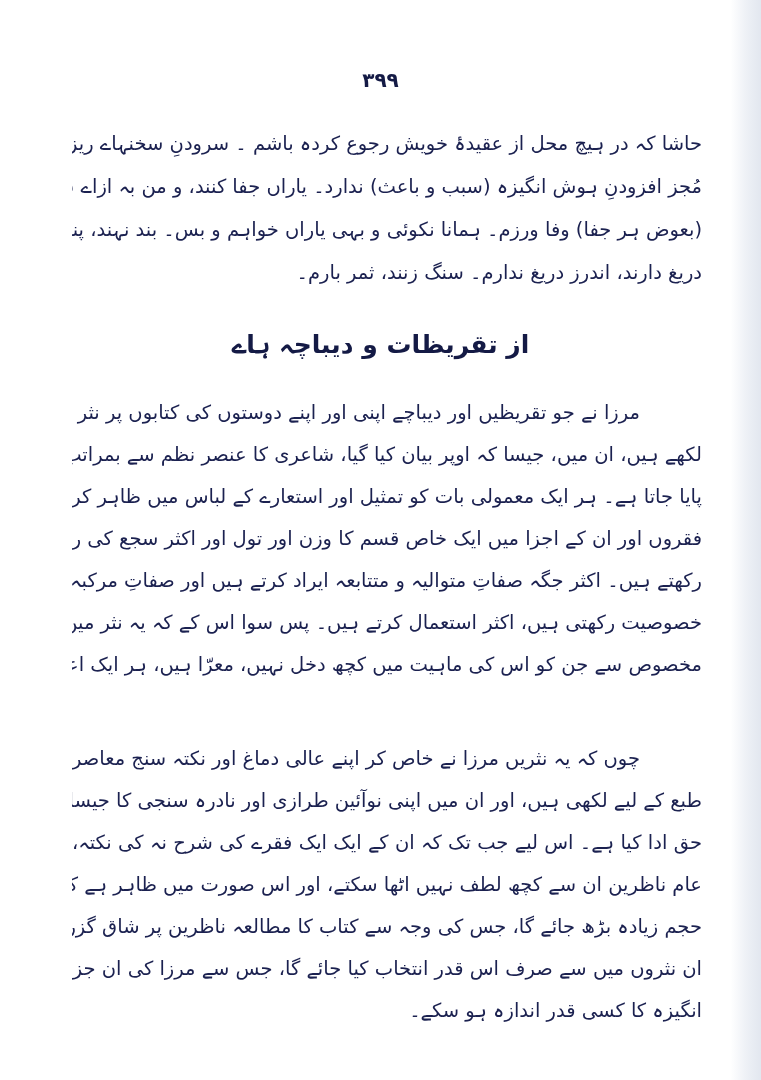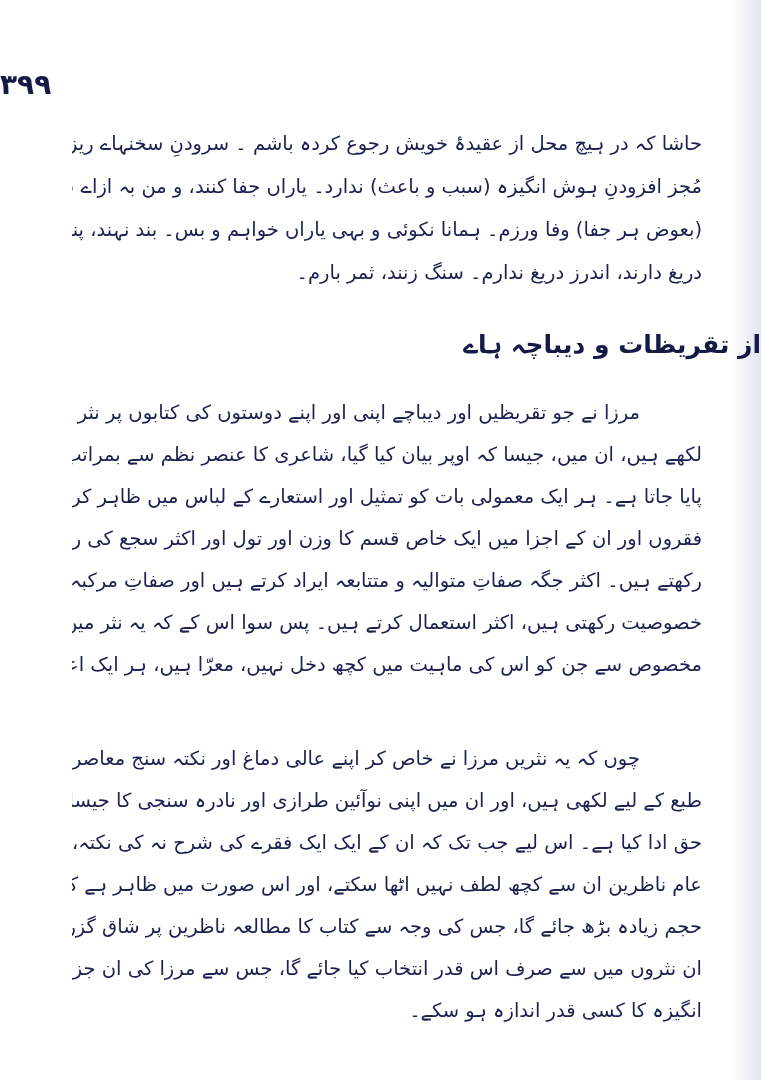--- a/index.html
+++ b/index.html
@@ -20,21 +20,22 @@
       left: 0; top: 0;
       width: 761px;
       height: 1080px;
       background: linear-gradient(to right, #ffffff 0%, #ffffff 96%, #eef1f6 98%, #e2e7ef 100%);
     }
     .page-number {
       position: absolute;
       top: 68px;
       left: 0;
       width: 761px;
-      font-size: 28px;
+      text-align: center;
+      font-size: 20px;
       font-weight: bold;
       color: #141a45;
       letter-spacing: 1px;
     }
     .text-block {
       position: absolute;
       left: 72px;
       width: 630px;
       direction: rtl;
       text-align: justify;
@@ -54,20 +55,21 @@
     .line.last {
       text-align-last: right;
     }
     #persian-block { top: 122px; }
     #persian-block .line { height: 43px; line-height: 43px; }
     .heading {
       position: absolute;
       top: 330px;
       left: 0;
       width: 761px;
+      text-align: center;
       direction: rtl;
       font-size: 25px;
       font-weight: bold;
       color: #141a45;
     }
     #para1 { top: 392px; }
     #para2 { top: 738px; }
     .indent-first {
       padding-right: 62px !important;
     }

